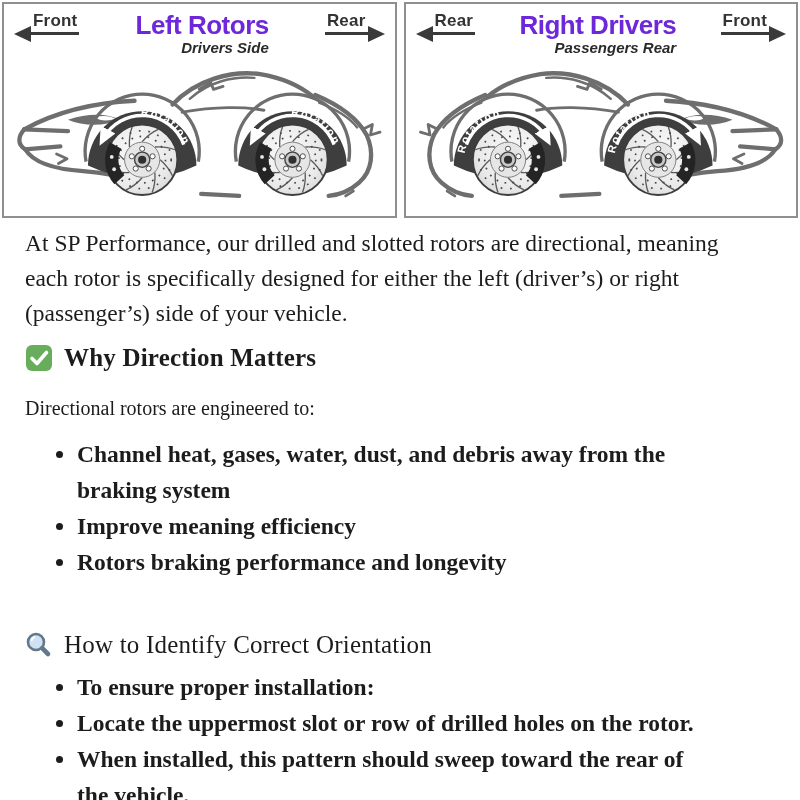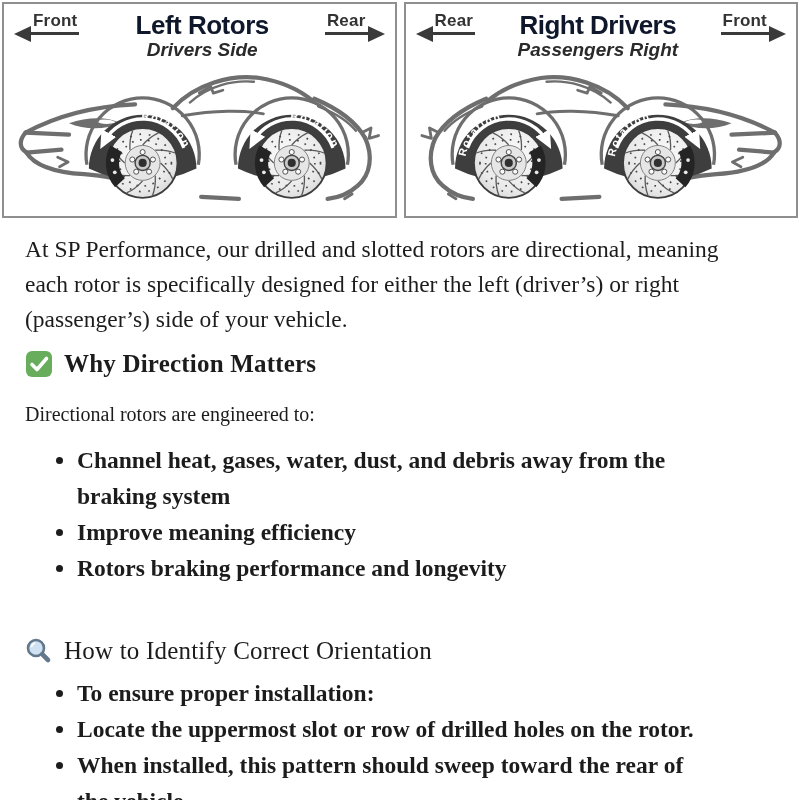--- a/index.html
+++ b/index.html
@@ -6,32 +6,32 @@
   body{width:800px;height:800px;overflow:hidden;color:#1c1c1c;
        font-family:"Liberation Serif",serif;}
 
   
   .diagram{display:flex;gap:7px;padding:2px 2px 0 2px;box-sizing:border-box;width:800px;}
   .panel{flex:1;border:2px solid #8f8f8f;background:#fff;height:216px;box-sizing:border-box;
          display:flex;flex-direction:column;}
   .panel-header{display:flex;justify-content:space-between;align-items:flex-start;
                 padding:7px 10px 0 10px;font-family:"Liberation Sans",sans-serif;}
   .title-block{text-align:center;line-height:1.05;margin-top:1px;}
-  .panel-title{font-weight:bold;font-size:26px;color:#0f172a;letter-spacing:-0.5px;}
-  .panel-subtitle{font-weight:bold;font-style:italic;font-size:19px;color:#2a2a2a;margin-top:1px;}
+  .panel-title{font-weight:bold;font-size:26px;color:#6d28d9;letter-spacing:-0.5px;}
+  .panel-subtitle{font-weight:bold;font-style:italic;font-size:15px;color:#2a2a2a;margin-top:1px;text-align:right;}
   .dir{display:flex;align-items:flex-end;font-weight:bold;font-size:17px;color:#333;}
   .dir-text{border-bottom:3px solid #3a3a3a;padding:0 2px 1px 2px;letter-spacing:0.2px;}
   .tri{width:0;height:0;border-top:8px solid transparent;border-bottom:8px solid transparent;}
   .tri-left{border-right:17px solid #3a3a3a;margin-bottom:-7px;}
   .tri-right{border-left:17px solid #3a3a3a;margin-bottom:-7px;}
   .car-svg{width:100%;height:156px;display:block;margin-top:1px;}
 
   
   .content{padding:0 25px;box-sizing:border-box;width:800px;}
-  .intro{font-size:23.5px;line-height:35px;max-width:712px;margin:14px 0 0 0;}
+  .intro{font-size:23.5px;line-height:35px;max-width:712px;margin:8px 0 0 0;}
   .h-row{display:flex;align-items:flex-end;gap:11px;margin:13px 0 0 0;}
   .h-row.h2{margin-top:12px;}
   .h-title{font-size:25px;font-weight:bold;letter-spacing:0.2px;}
   .h-title.regular{font-weight:normal;margin-top:39px;}
   .lead{font-size:20px;line-height:35px;margin:19px 0 0 0;}
   ul.blist{margin:10px 0 0 0;padding:0 0 0 52px;}
   ul.blist li{font-size:23.5px;line-height:36px;max-width:632px;font-weight:bold;}
   ul.blist li::marker{color:#1c1c1c;}
   .emoji-svg{display:block;}
 </style>
@@ -146,21 +146,21 @@
   </div>
 
   <div class="panel">
     <div class="panel-header">
       <div class="dir">
         <span class="tri tri-left"></span>
         <span class="dir-text">Rear</span>
       </div>
       <div class="title-block">
         <div class="panel-title">Right Drivers</div>
-        <div class="panel-subtitle">Passengers Right</div>
+        <div class="panel-subtitle">Passengers Rear</div>
       </div>
       <div class="dir">
         <span class="dir-text">Front</span>
         <span class="tri tri-right"></span>
       </div>
     </div>
     <svg class="car-svg" viewBox="0 0 392 164">
       <g transform="translate(392 0) scale(-1 1)">
           <use href="#car-art"></use>
         </g>

